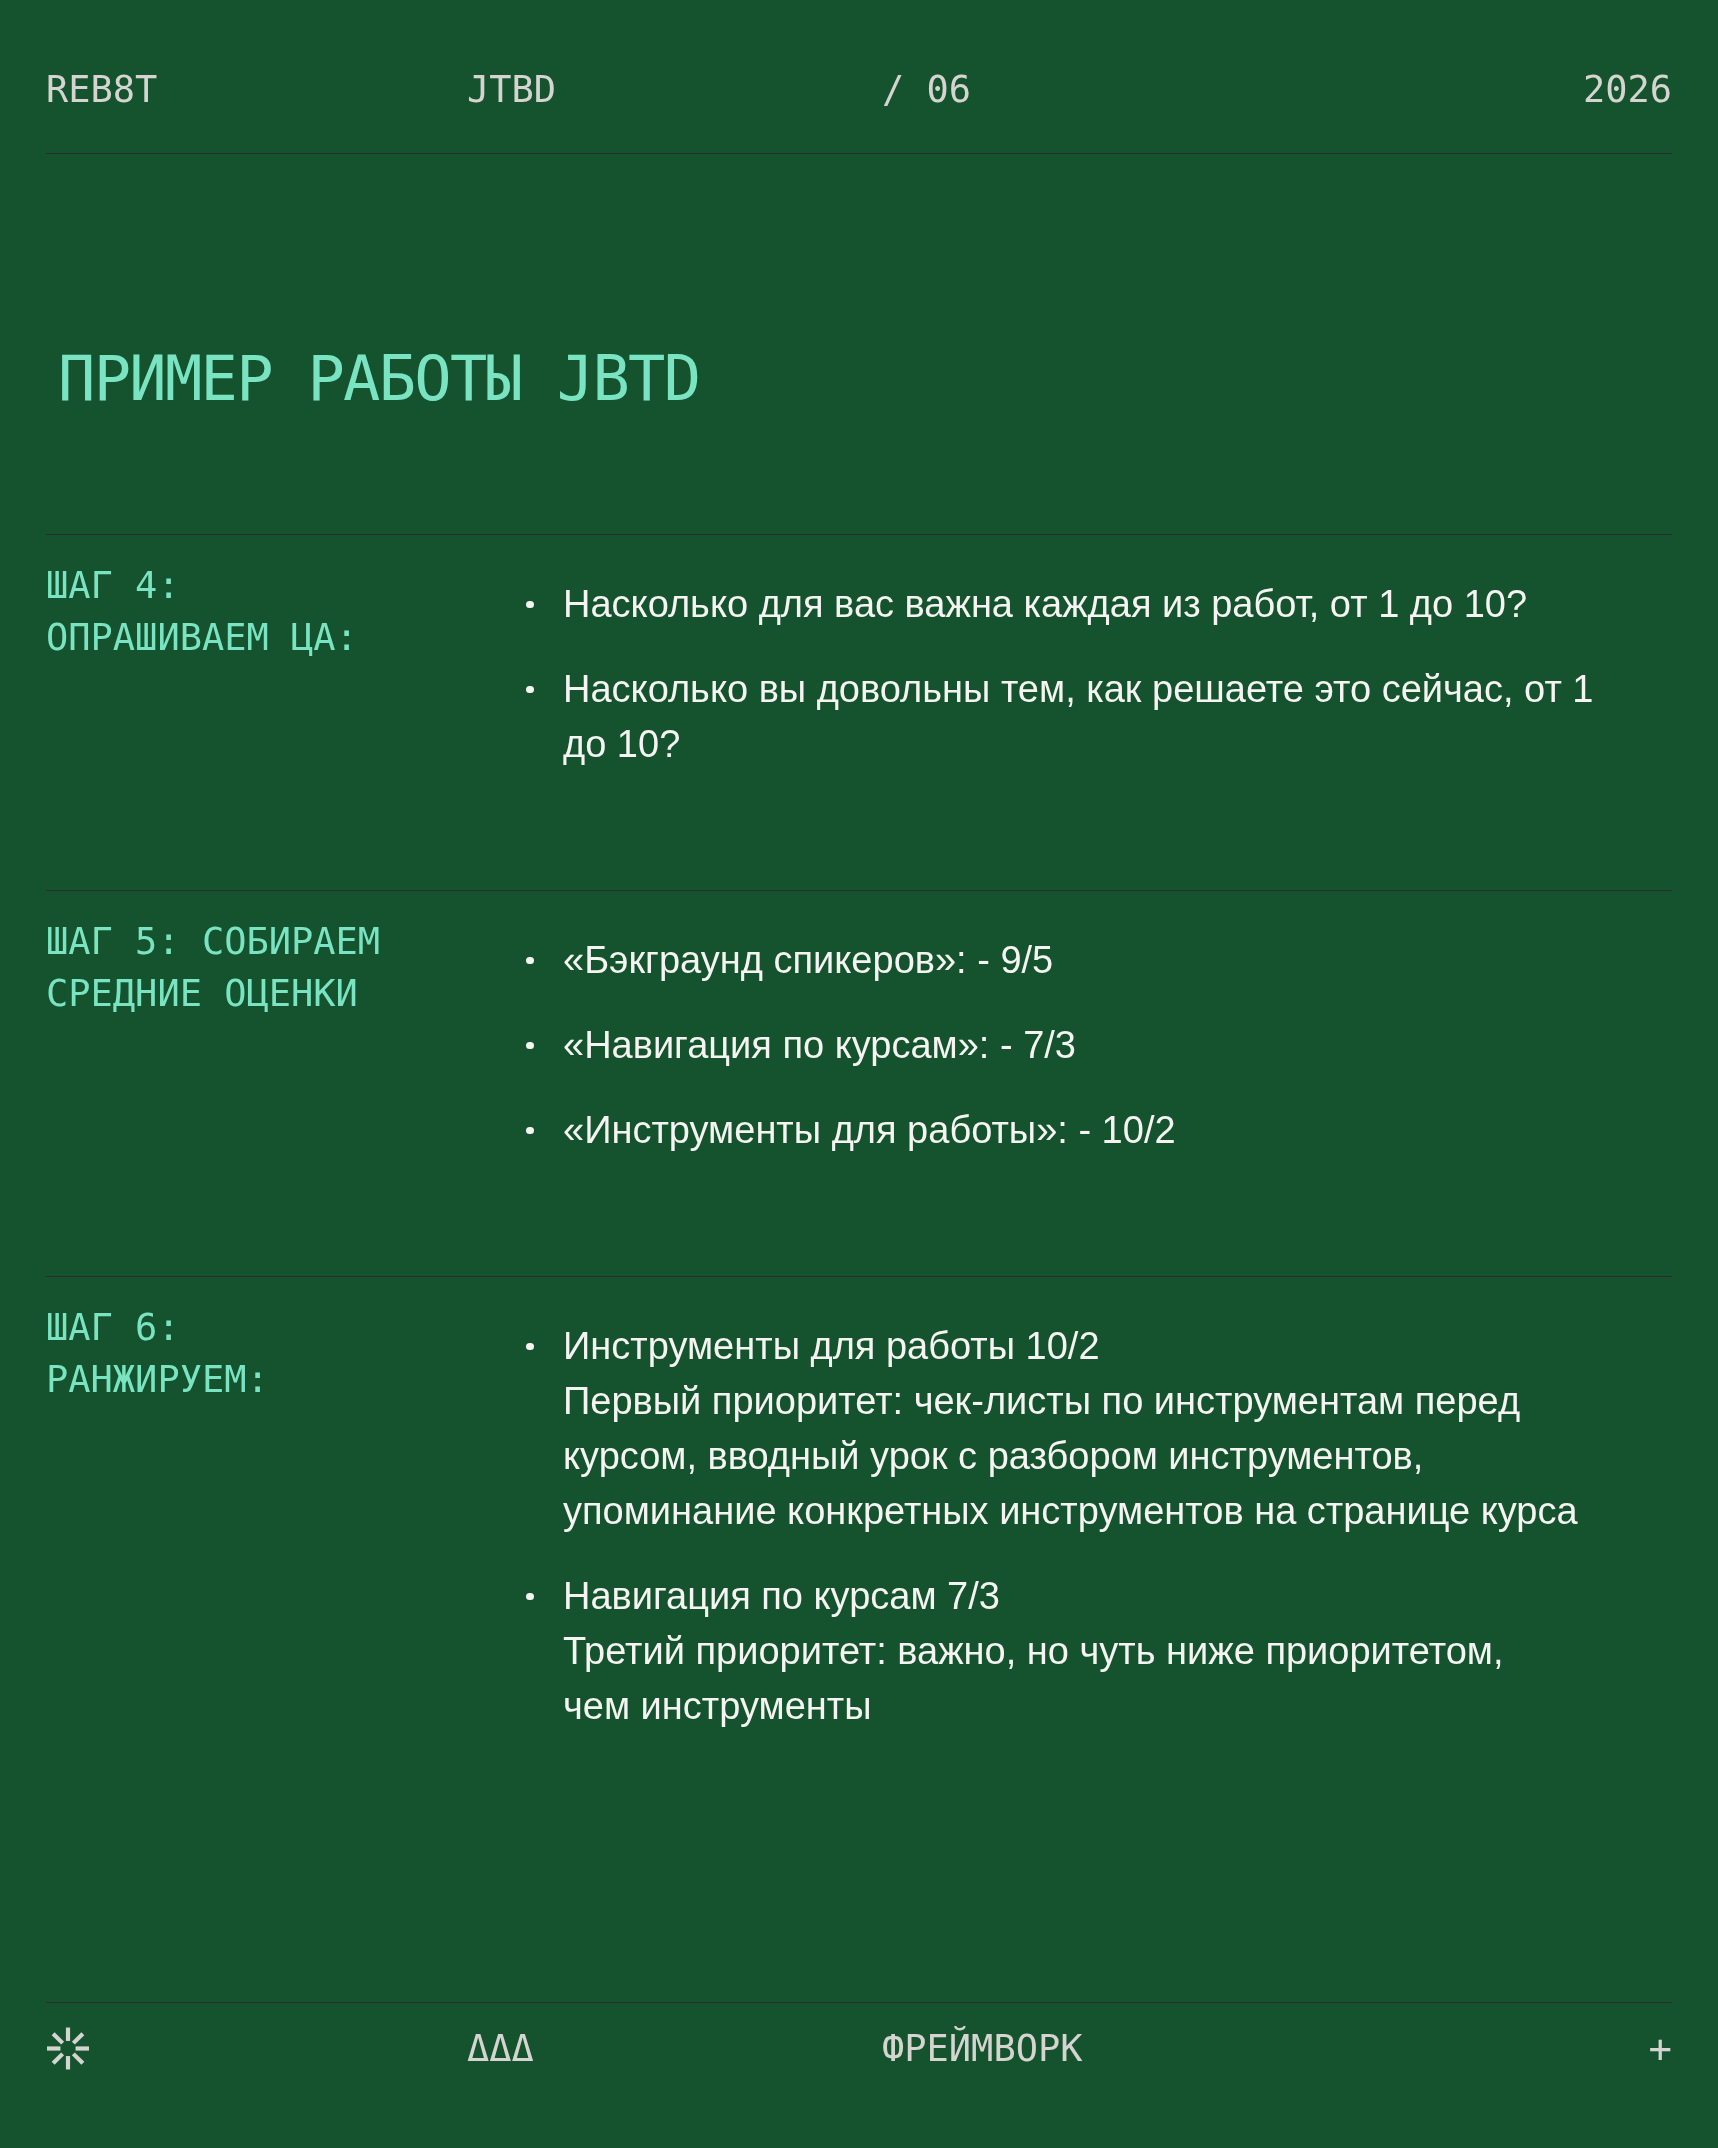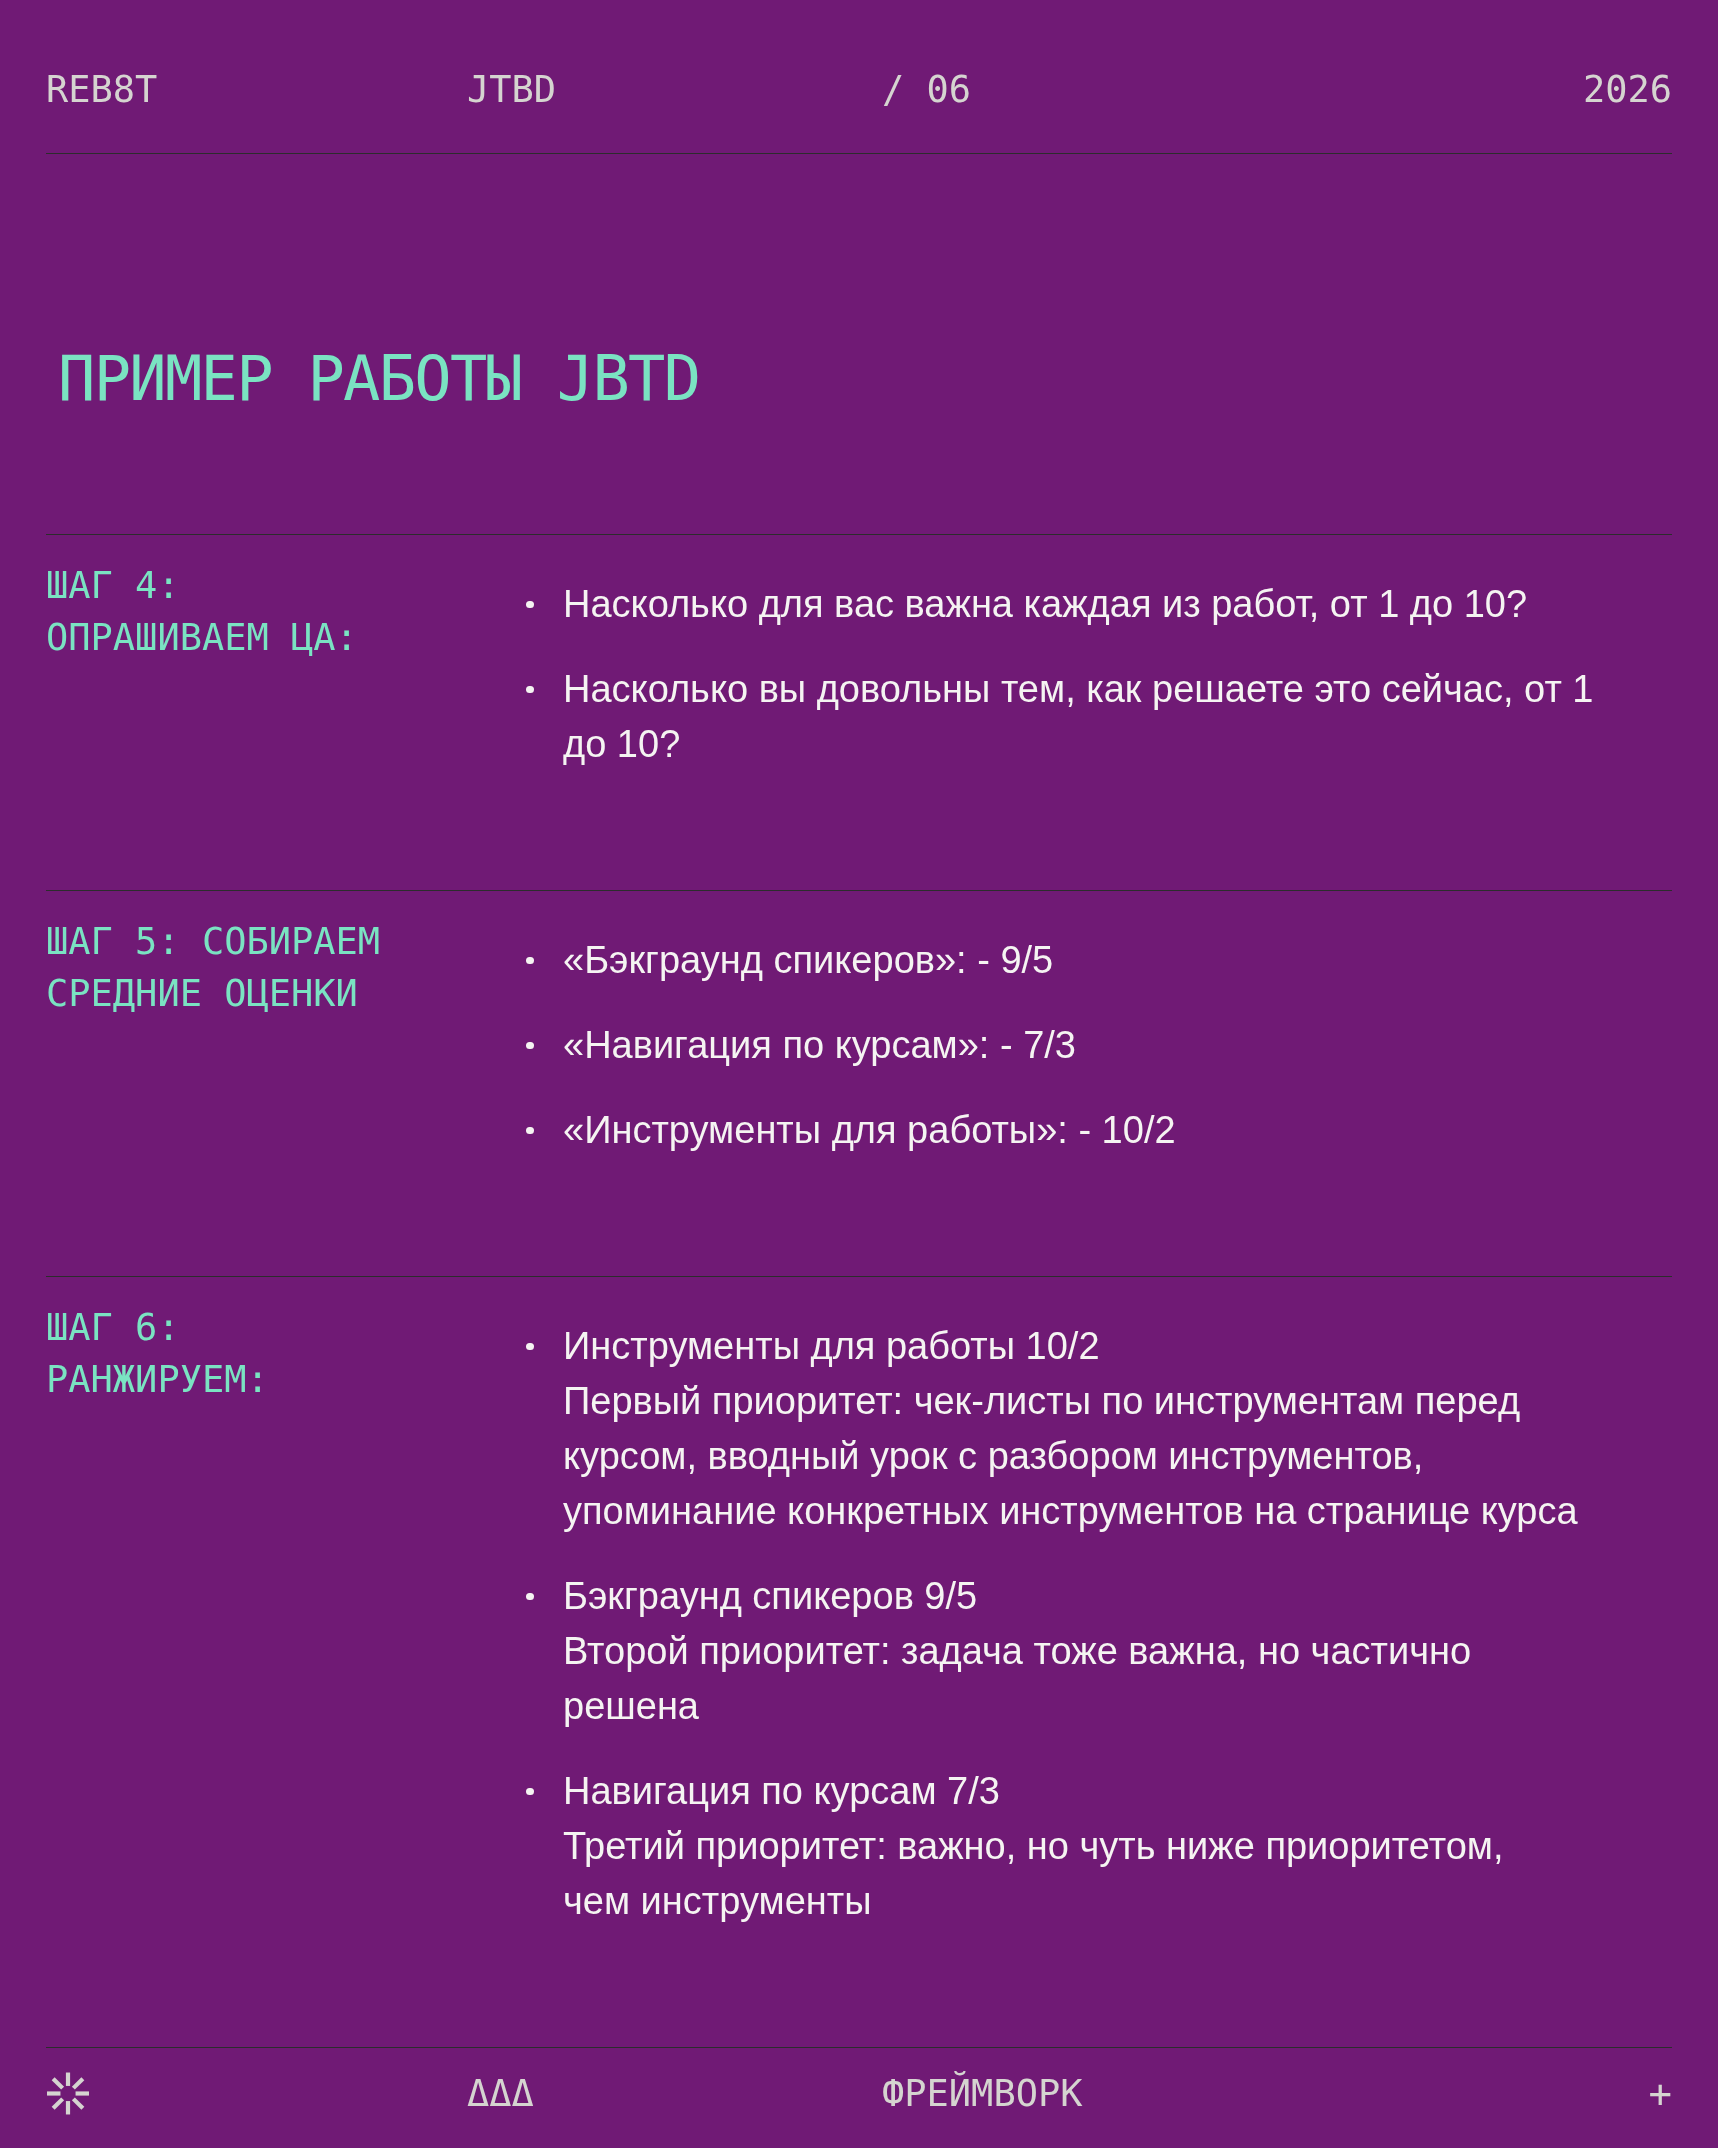--- a/index.html
+++ b/index.html
@@ -2,21 +2,21 @@
 <html lang="ru" style="font-size:13.4px"><head>
 <meta charset="utf-8">
 <title>JTBD slide</title>
 <style>
   html,body{margin:0;padding:0;background:#151515;}
   .page{
     position:relative;
     width:1718px;height:2148px;
     box-sizing:border-box;
     padding:0 46px;
-    background:#701a75;
+    background:#14532d;
     display:flex;flex-direction:column;
     overflow:hidden;
     font-family:"DejaVu Sans Mono",monospace;
   }
   
   .topbar{
     flex:none;height:128px;
     border-bottom:1.7px solid #2c2c2c;
     display:grid;grid-template-columns:421px 415px 1fr auto;
     align-items:center;padding-top:25px;
@@ -108,23 +108,20 @@
     </section>
 
     <section class="section">
       <div class="section-label">ШАГ 6:
 РАНЖИРУЕМ:</div>
       <ul class="bullets">
           <li class="bullet-item"><span class="dot"></span><span>Инструменты для работы 10/2
 Первый приоритет: чек-листы по инструментам перед
 курсом, вводный урок с разбором инструментов,
 упоминание конкретных инструментов на странице курса</span></li>
-          <li class="bullet-item"><span class="dot"></span><span>Бэкграунд спикеров 9/5
-Второй приоритет: задача тоже важна, но частично
-решена</span></li>
           <li class="bullet-item"><span class="dot"></span><span>Навигация по курсам 7/3
 Третий приоритет: важно, но чуть ниже приоритетом,
 чем инструменты</span></li>
         </ul>
     </section>
   </main>
 
   <footer class="footer">
     <span>
       <svg class="spinner" width="44" height="47" viewBox="0 0 52 56" fill="none" stroke="#d5d4d0" stroke-width="5">

